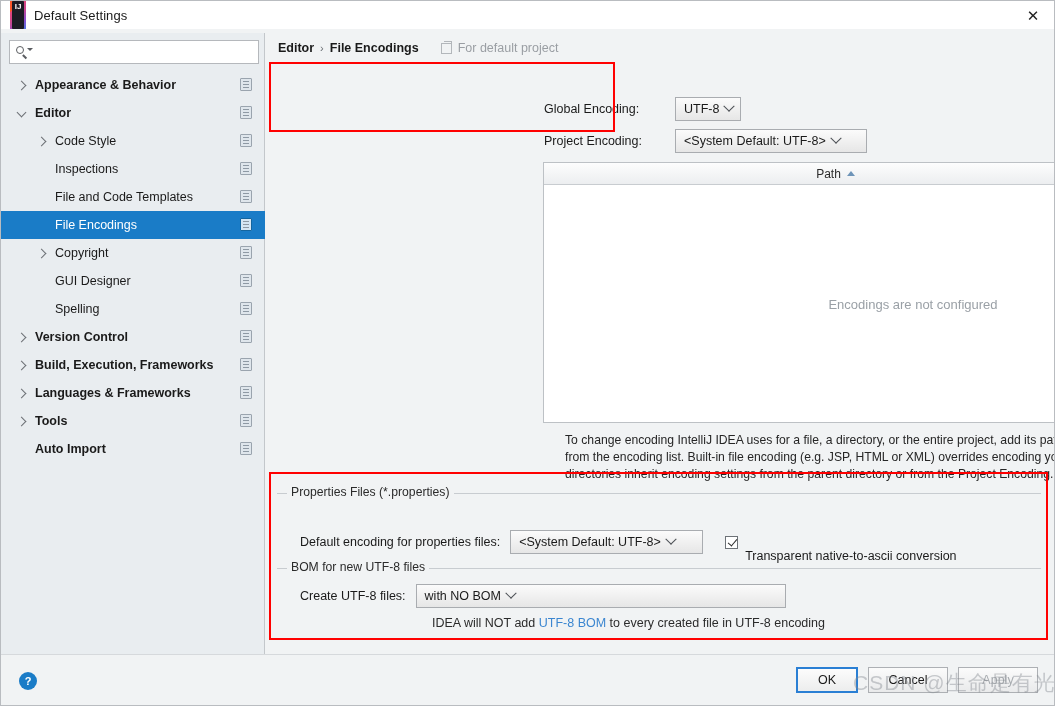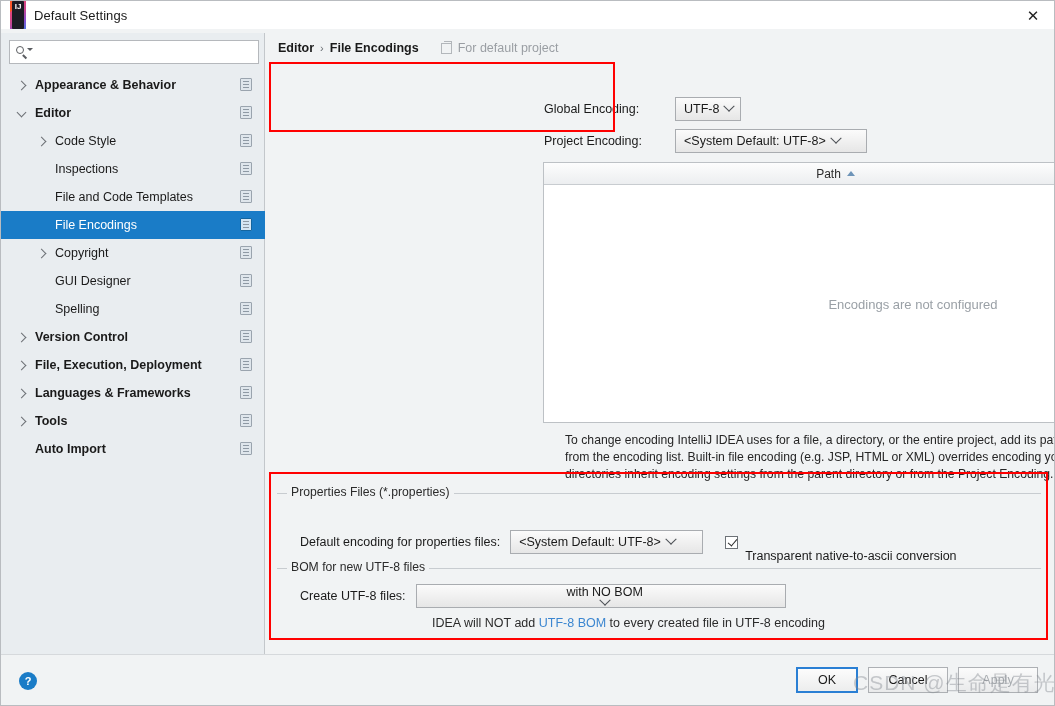--- a/index.html
+++ b/index.html
@@ -405,21 +405,21 @@
     position: absolute;
     left: 3.5px; top: 0.5px;
     width: 4px; height: 8px;
     border-right: 1.6px solid #2b2b2b;
     border-bottom: 1.6px solid #2b2b2b;
     transform: rotate(40deg);
   }
   .check-label { font-size: 12.5px; color: #1a1a1a; margin-top: 28px; }
 
   #bom-row { left: 23px; top: 16px; }
-  #combo-bom { width: 370px; flex-direction: column; }
+  #combo-bom { width: 370px; }
   .bom-note {
     position: absolute;
     left: 155px; top: 48px;
     font-size: 12.5px;
     color: #2b2b2b;
     white-space: nowrap;
   }
   .link { color: #3b86d0; }
 
   
@@ -564,21 +564,21 @@
             <span style="width: 15px; flex: 0 0 auto;"></span>
             <span class="tree-arrow closed"></span>
             <span style="width: 6px; flex: 0 0 auto;"></span>
             <span class="tree-label bold">Version Control</span>
             <span class="badge-icon"></span>
           </div>
           <div class="tree-row">
             <span style="width: 15px; flex: 0 0 auto;"></span>
             <span class="tree-arrow closed"></span>
             <span style="width: 6px; flex: 0 0 auto;"></span>
-            <span class="tree-label bold">File, Execution, Deployment</span>
+            <span class="tree-label bold">Build, Execution, Frameworks</span>
             <span class="badge-icon"></span>
           </div>
           <div class="tree-row">
             <span style="width: 15px; flex: 0 0 auto;"></span>
             <span class="tree-arrow closed"></span>
             <span style="width: 6px; flex: 0 0 auto;"></span>
             <span class="tree-label bold">Languages &amp; Frameworks</span>
             <span class="badge-icon"></span>
           </div>
           <div class="tree-row">

